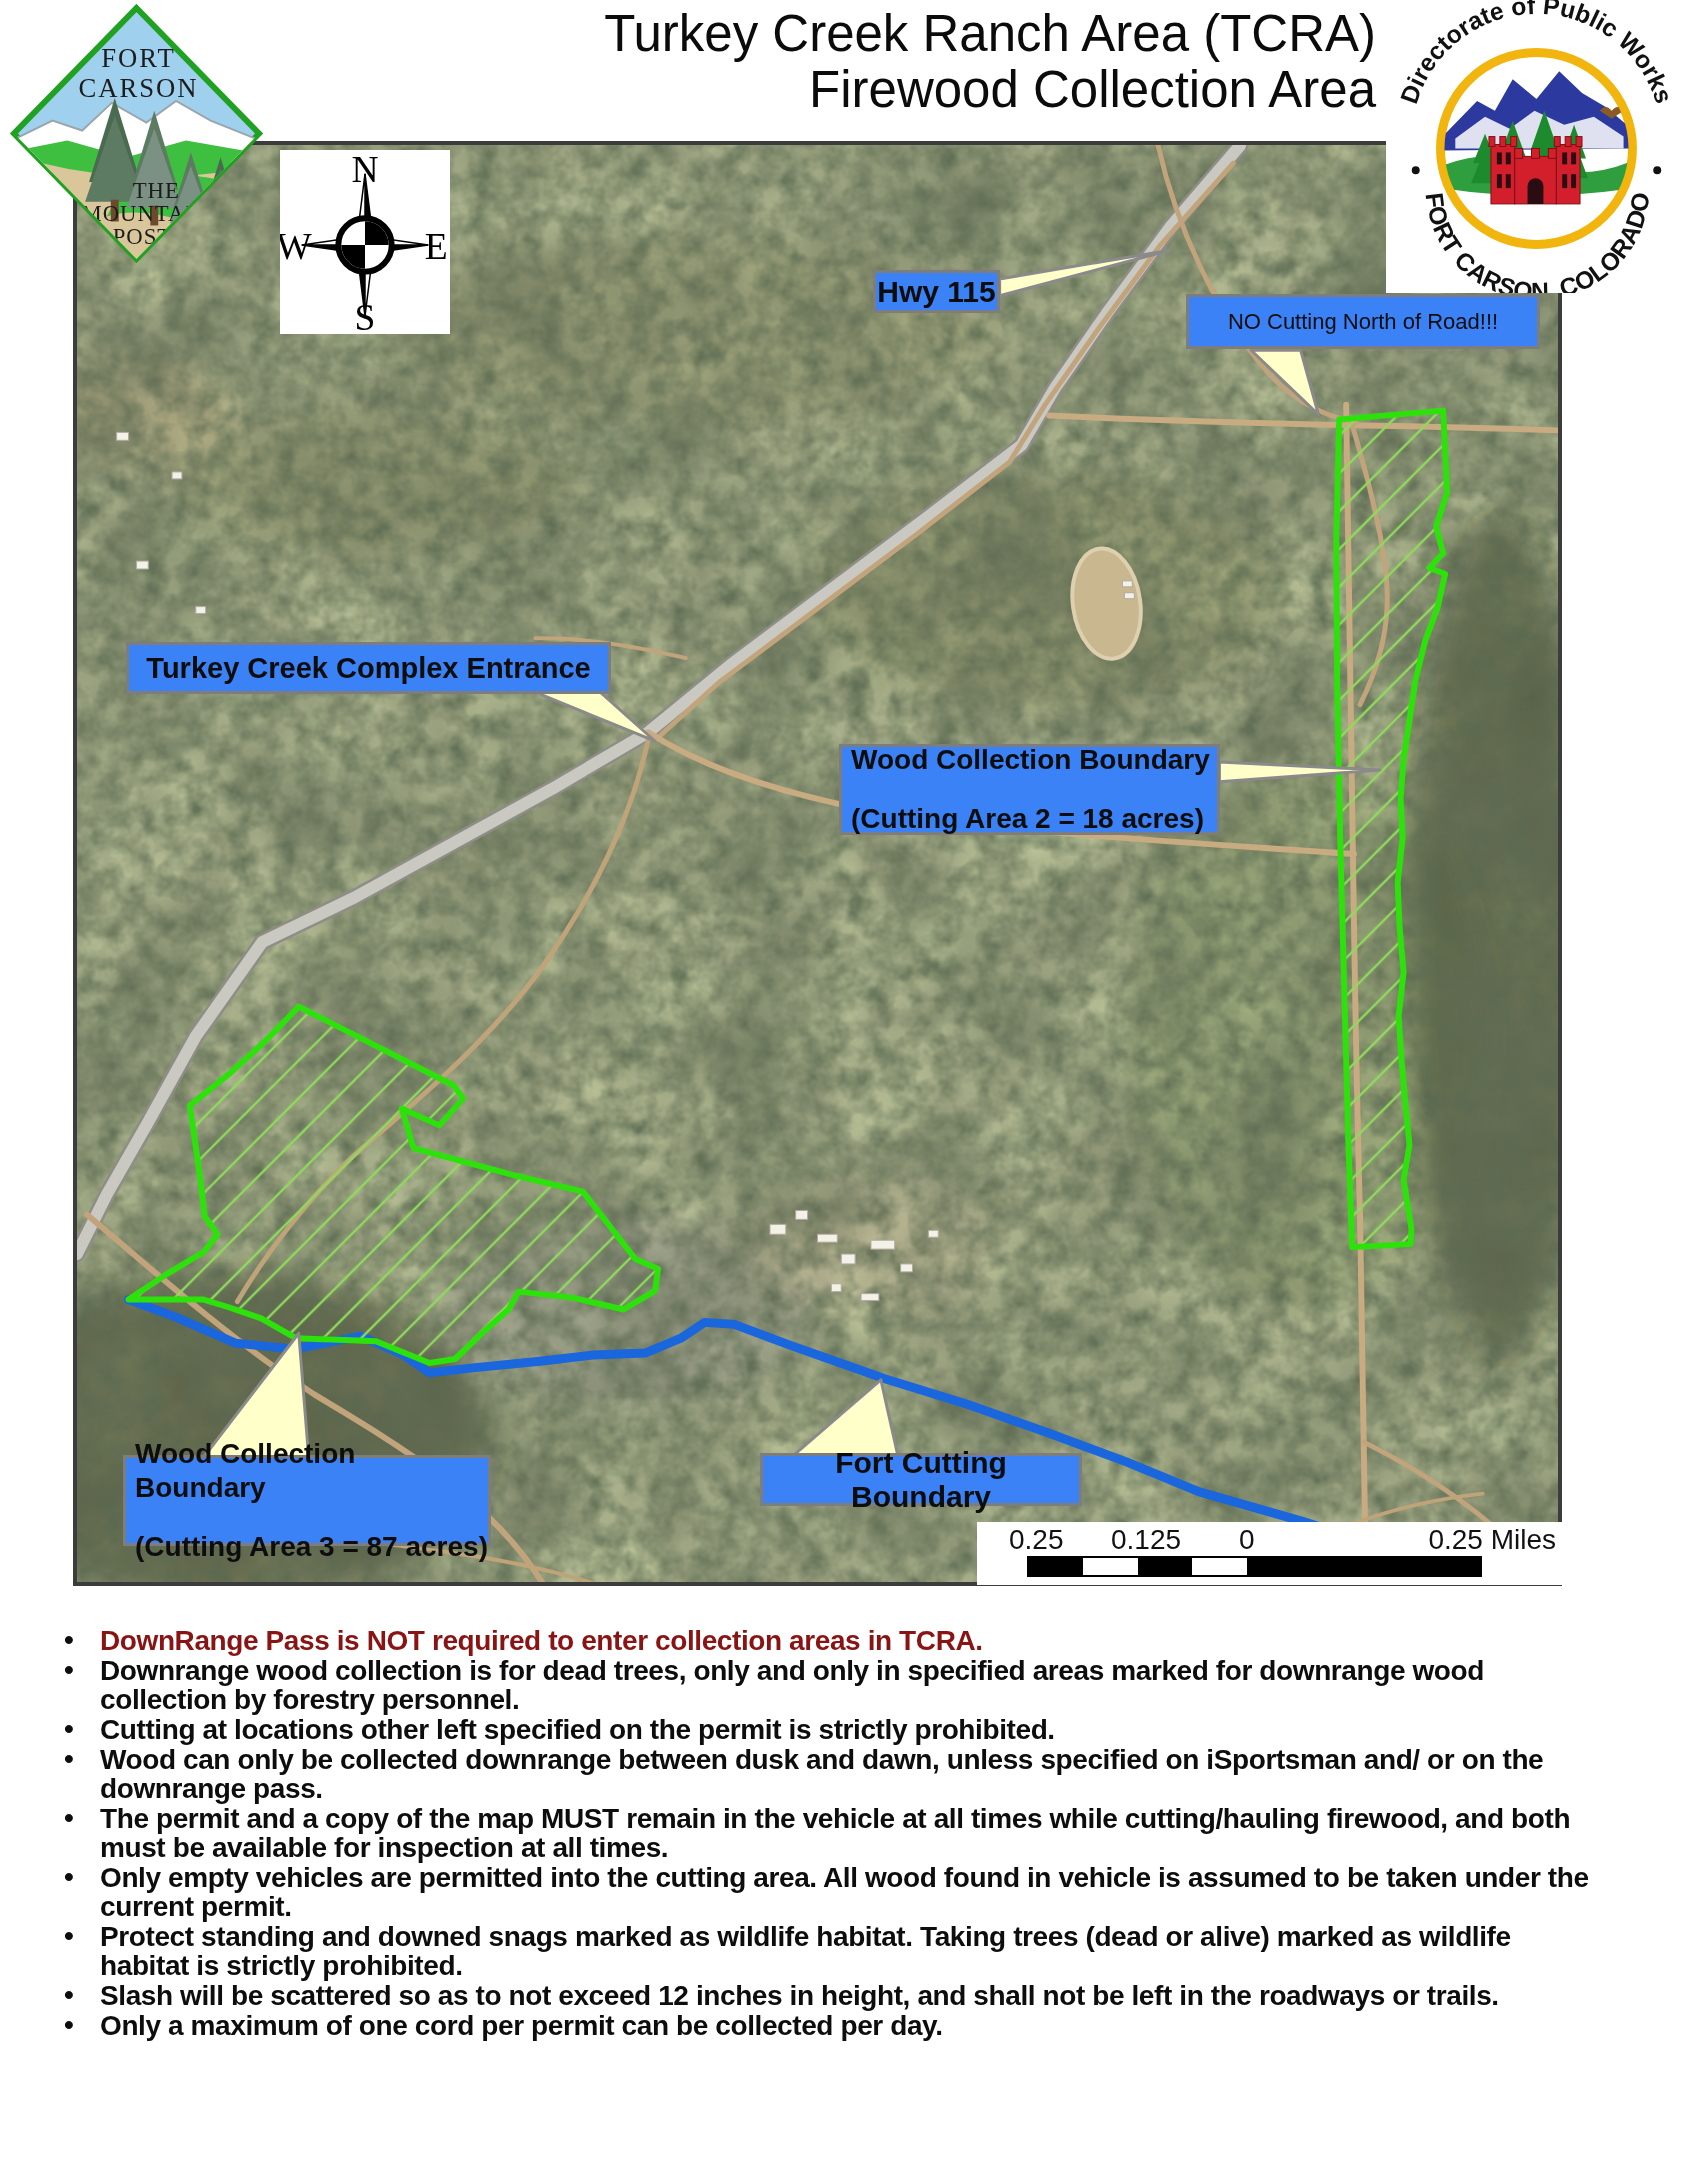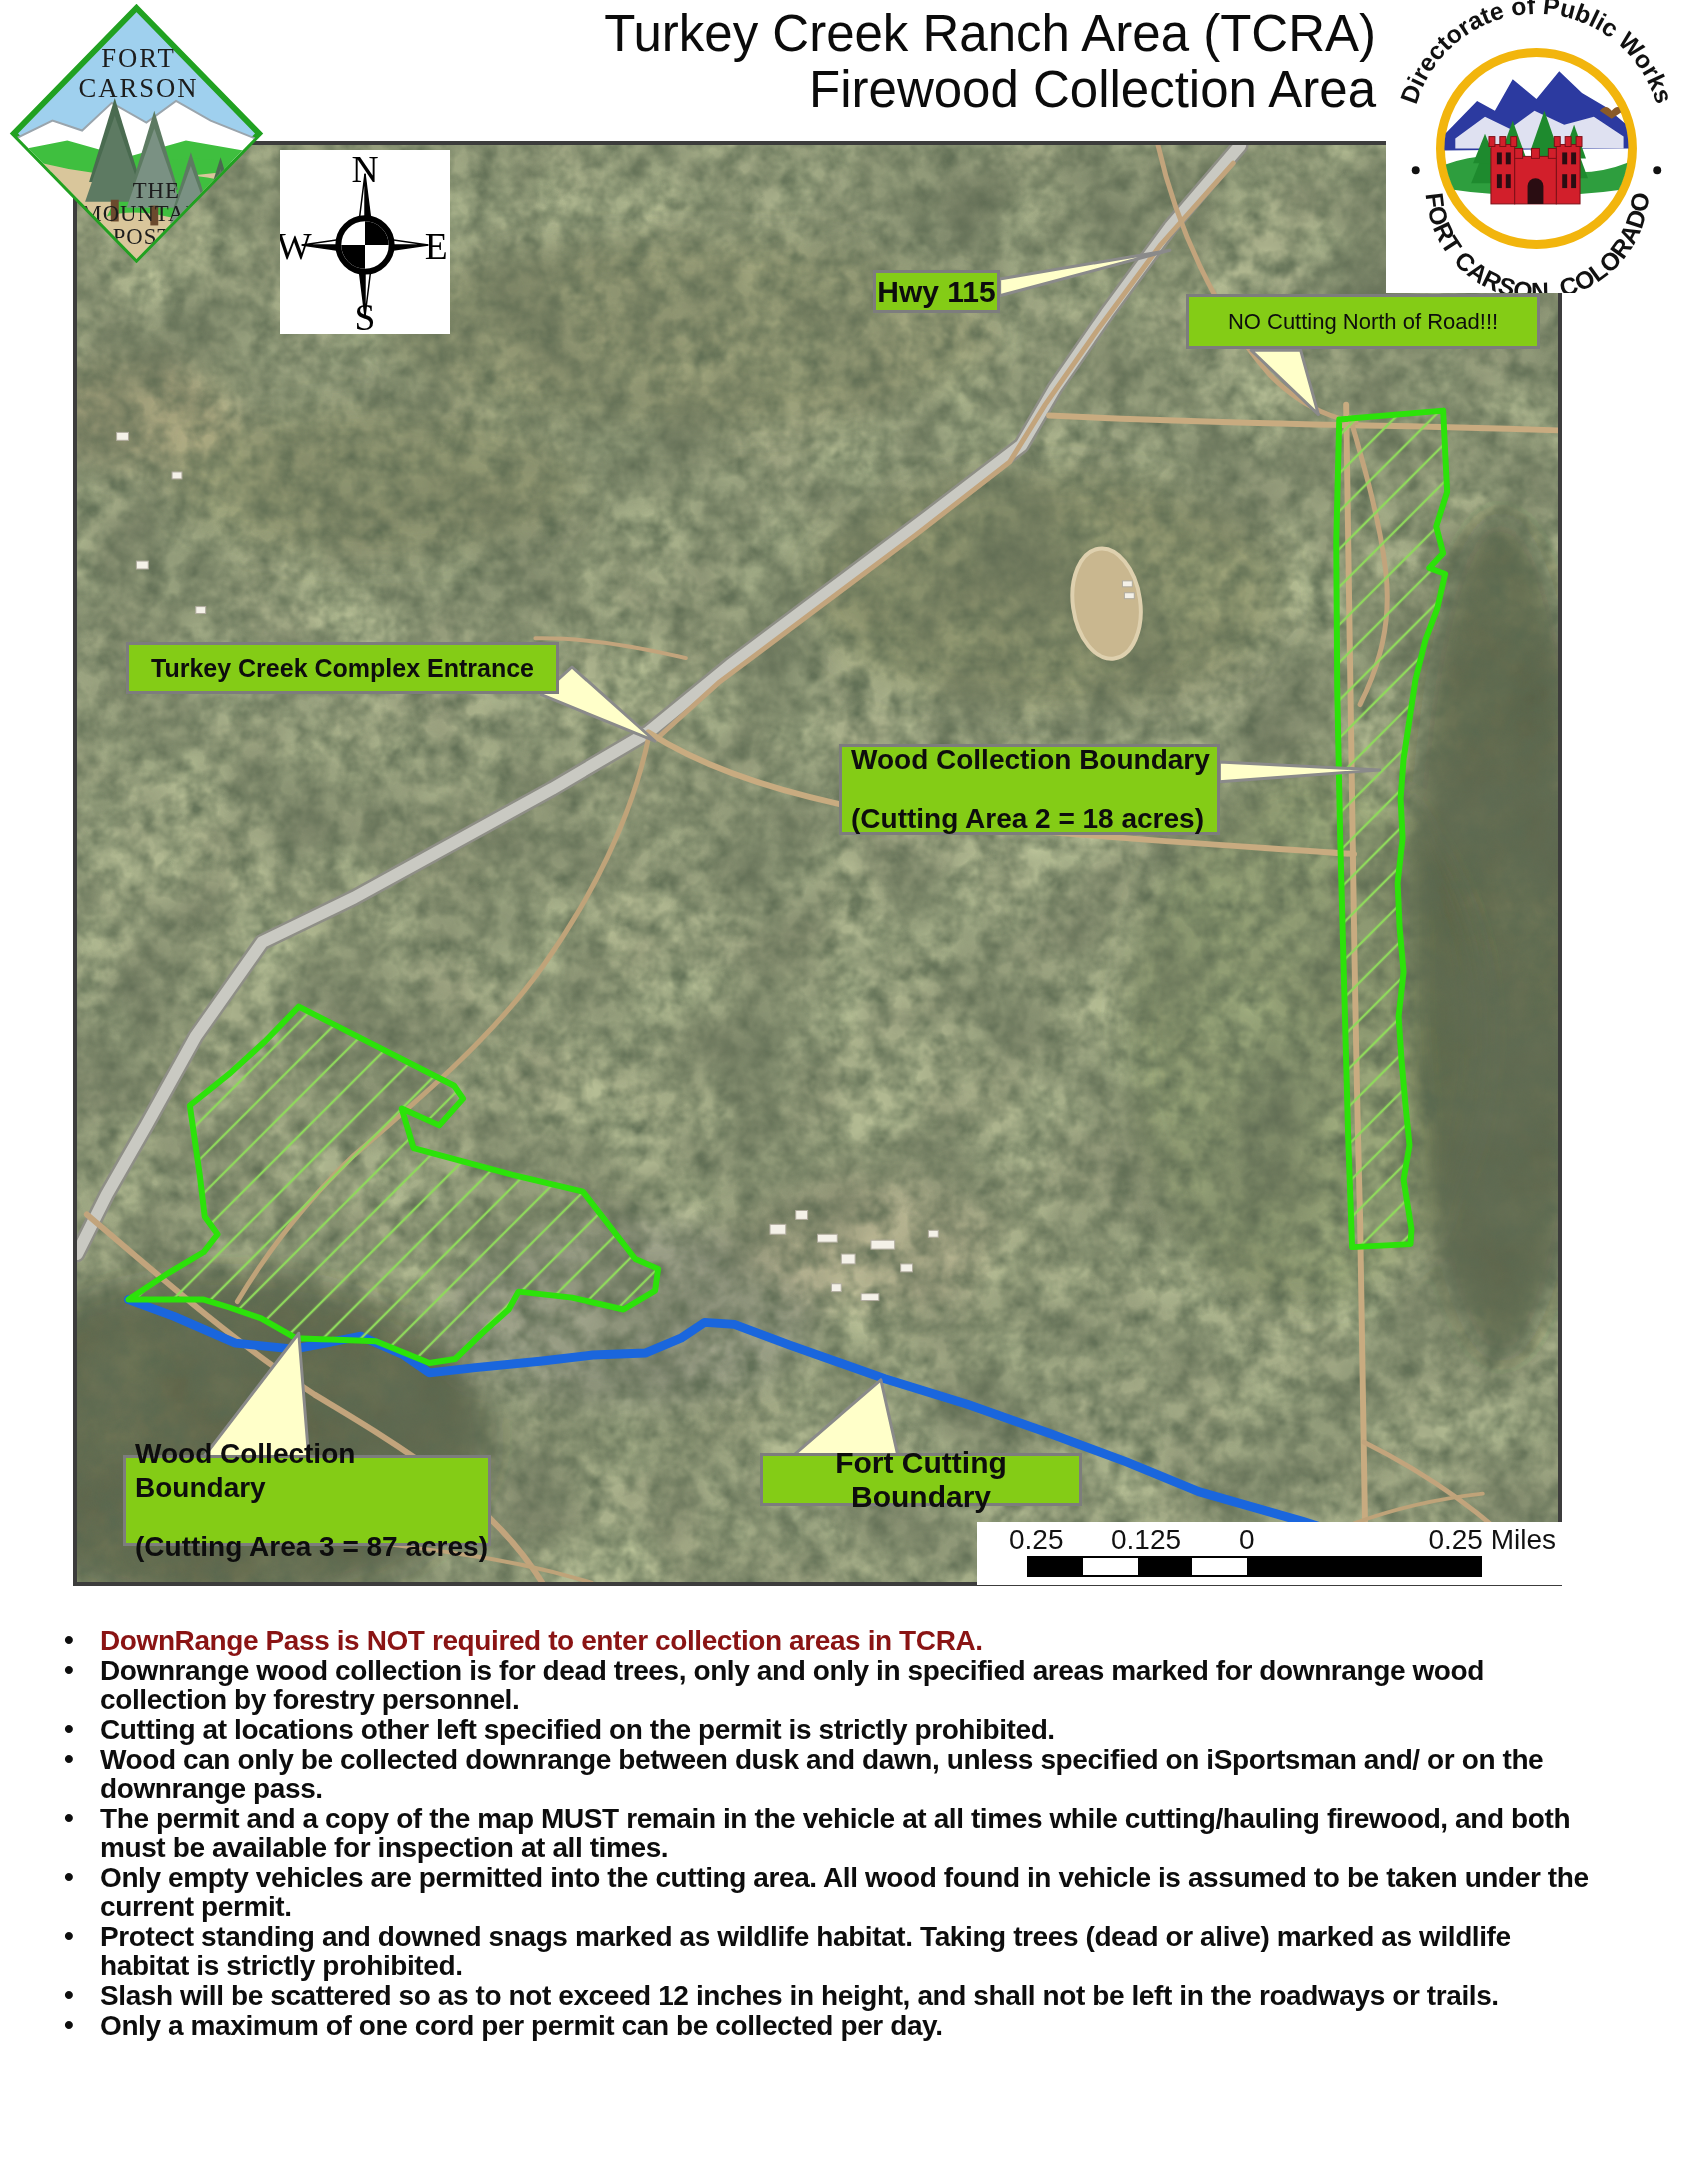--- a/index.html
+++ b/index.html
@@ -6,28 +6,28 @@
   #page{position:relative;width:1683px;height:2178px;background:#ffffff;overflow:hidden;
         font-family:"Liberation Sans",sans-serif;}
   
   #title{position:absolute;left:267px;top:6px;width:1109px;text-align:right;color:#0b0b0b;}
   #title .t-line{font-size:51px;line-height:56px;font-weight:400;letter-spacing:0px;}
   
   #map{position:absolute;left:73px;top:141px;width:1489px;height:1445px;
        border:4px solid #3c3c3c;box-sizing:border-box;overflow:hidden;background:#565b43;}
   #map svg{display:block;}
   
-  .callout{position:absolute;background:#84cc16;border:3px solid #7d7d7d;box-sizing:border-box;
+  .callout{position:absolute;background:#3b82f6;border:3px solid #7d7d7d;box-sizing:border-box;
            color:#0d0d0d;display:flex;flex-direction:column;justify-content:center;}
   .callout.center{align-items:center;text-align:center;}
   .callout.left{align-items:flex-start;text-align:left;padding-left:9px;gap:25px;}
   .c-bold{font-weight:700;}
   #lbl-hwy{left:873px;top:270px;width:127px;height:43px;font-size:30px;}
   #lbl-nocut{left:1186px;top:294px;width:354px;height:55px;font-size:22px;font-weight:400;}
-  #lbl-entrance{left:126px;top:642px;width:433px;height:52px;font-size:25px;}
+  #lbl-entrance{left:126px;top:642px;width:485px;height:52px;font-size:29px;}
   #lbl-wcb2{left:839px;top:744px;width:381px;height:91px;font-size:28px;line-height:34px;}
   #lbl-wcb3{left:123px;top:1455px;width:368px;height:91px;font-size:28px;line-height:34px;}
   #lbl-fcb{left:760px;top:1453px;width:322px;height:53px;font-size:30px;}
   
   #compass{position:absolute;left:280px;top:150px;width:170px;height:184px;background:#ffffff;}
   
   #scalebar{position:absolute;left:977px;top:1522px;width:585px;height:63px;background:#ffffff;
             color:#111;font-size:28px;}
   #scalebar .tick{position:absolute;top:2px;}
   #sb-bar{position:absolute;left:50px;top:34px;width:455px;height:21px;display:flex;

